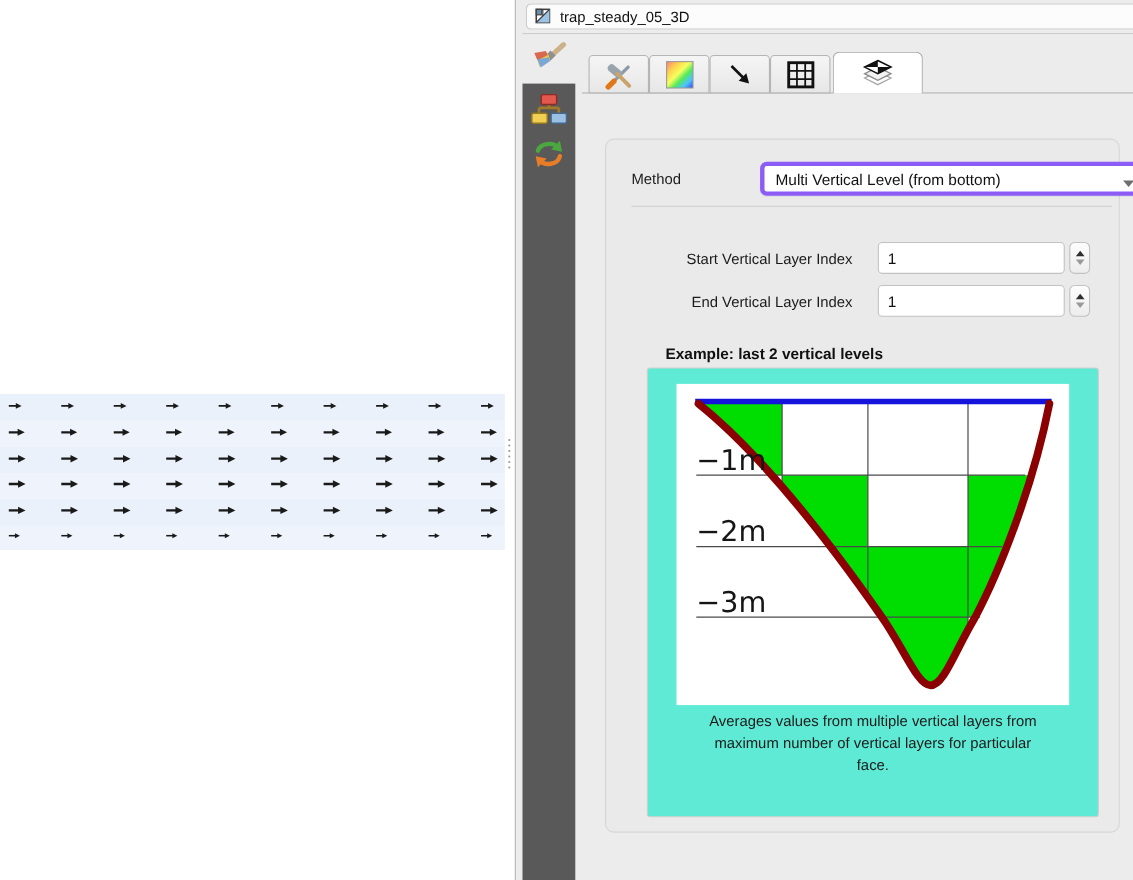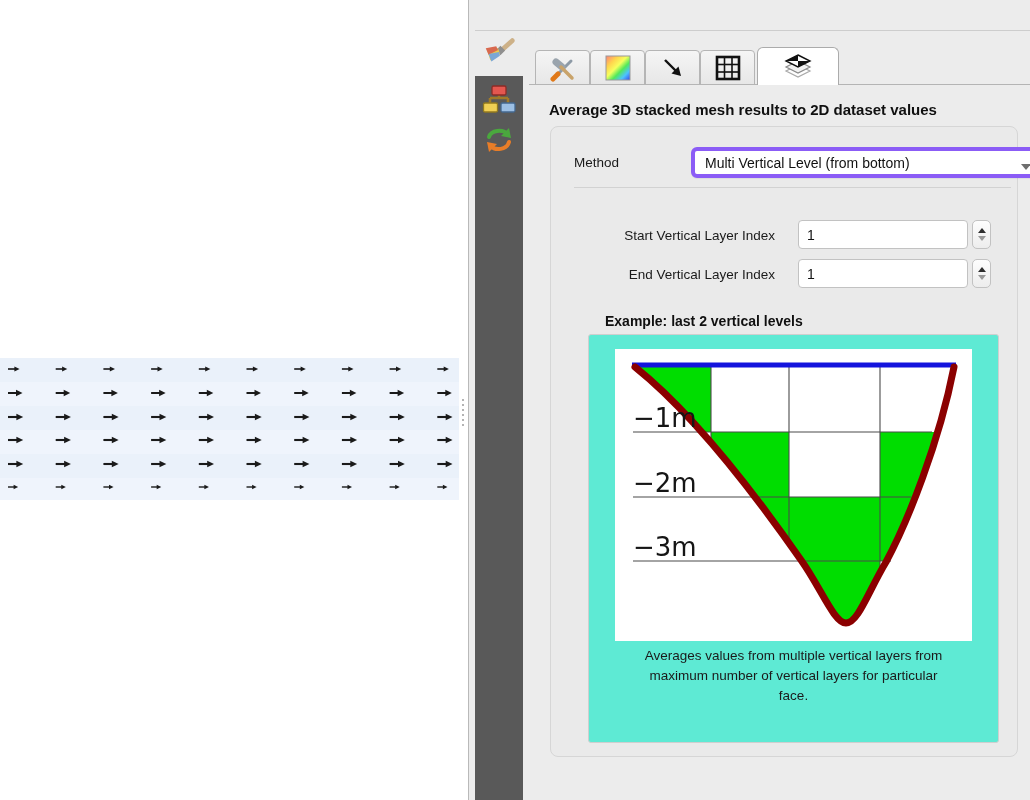--- a/index.html
+++ b/index.html
@@ -331,20 +331,30 @@
         <i></i>
         <i></i>
         <i></i>
         <i></i>
         <i></i>
     </div>
   </div>
 
   <div class="panel">
 
+    <div class="title-box">
+      <svg width="16" height="16" viewBox="0 0 16 16">
+        <rect x="1.5" y="1.5" width="12" height="12" fill="#ffffff" stroke="#3c3c3c" stroke-width="1.4"></rect>
+        <polygon points="1.5,13.5 13.5,1.5 13.5,13.5" fill="#9cc3e4"></polygon>
+        <line x1="1.5" y1="13.5" x2="13.5" y2="1.5" stroke="#3c3c3c" stroke-width="1.2"></line>
+        <line x1="7.5" y1="1.5" x2="7.5" y2="7.5" stroke="#3c3c3c" stroke-width="1"></line>
+        <rect x="1.5" y="1.5" width="5" height="5" fill="#6b8fb0" stroke="#3c3c3c" stroke-width="1"></rect>
+      </svg>
+      <span>trap_steady_05_3D</span>
+    </div>
     <div class="header-line"></div>
 
     <div class="brush-btn tool-btn">
       <svg width="38" height="34" viewBox="0 0 38 34">
         <line x1="33" y1="5" x2="22" y2="15" stroke="#cdb188" stroke-width="5" stroke-linecap="round"></line>
         <line x1="23" y1="13" x2="18" y2="18" stroke="#8f8f8f" stroke-width="7" stroke-linecap="butt"></line>
         <path d="M6 14 L18 13 L20 19 L10 26 Z" fill="#e8c94f"></path>
         <path d="M5 13 L16 11 L18 15 L8 20 Z" fill="#d8694f"></path>
         <path d="M8 19 L19 17 L20 21 L11 27 Z" fill="#7aa7d4"></path>
       </svg>
@@ -415,21 +425,20 @@
     <div class="tab active" style="left:288px">
       <svg width="30" height="30" viewBox="0 0 30 30">
         <polygon points="15,13 27,19 15,25 3,19" fill="#fdfdfd" stroke="#a9a9a9" stroke-width="1.2"></polygon>
         <polygon points="15,9 27,15 15,21 3,15" fill="#f2f2f2" stroke="#8a8a8a" stroke-width="1.2"></polygon>
         <polygon points="15,3 27,9 15,15 3,9" fill="#ffffff" stroke="#111" stroke-width="1.4"></polygon>
         <polygon points="3,9 15,3 15,9" fill="#111"></polygon>
         <polygon points="27,9 15,15 15,9" fill="#111"></polygon>
       </svg>
     </div>
 
-    <div class="heading">Average 3D stacked mesh results to 2D dataset values</div>
 
     <div class="groupbox"></div>
 
     <div class="lbl method-label">Method</div>
     <div class="method-select">
       <span>Multi Vertical Level (from bottom)</span>
       <div class="select-arrow"></div>
     </div>
     <div class="separator"></div>
 

